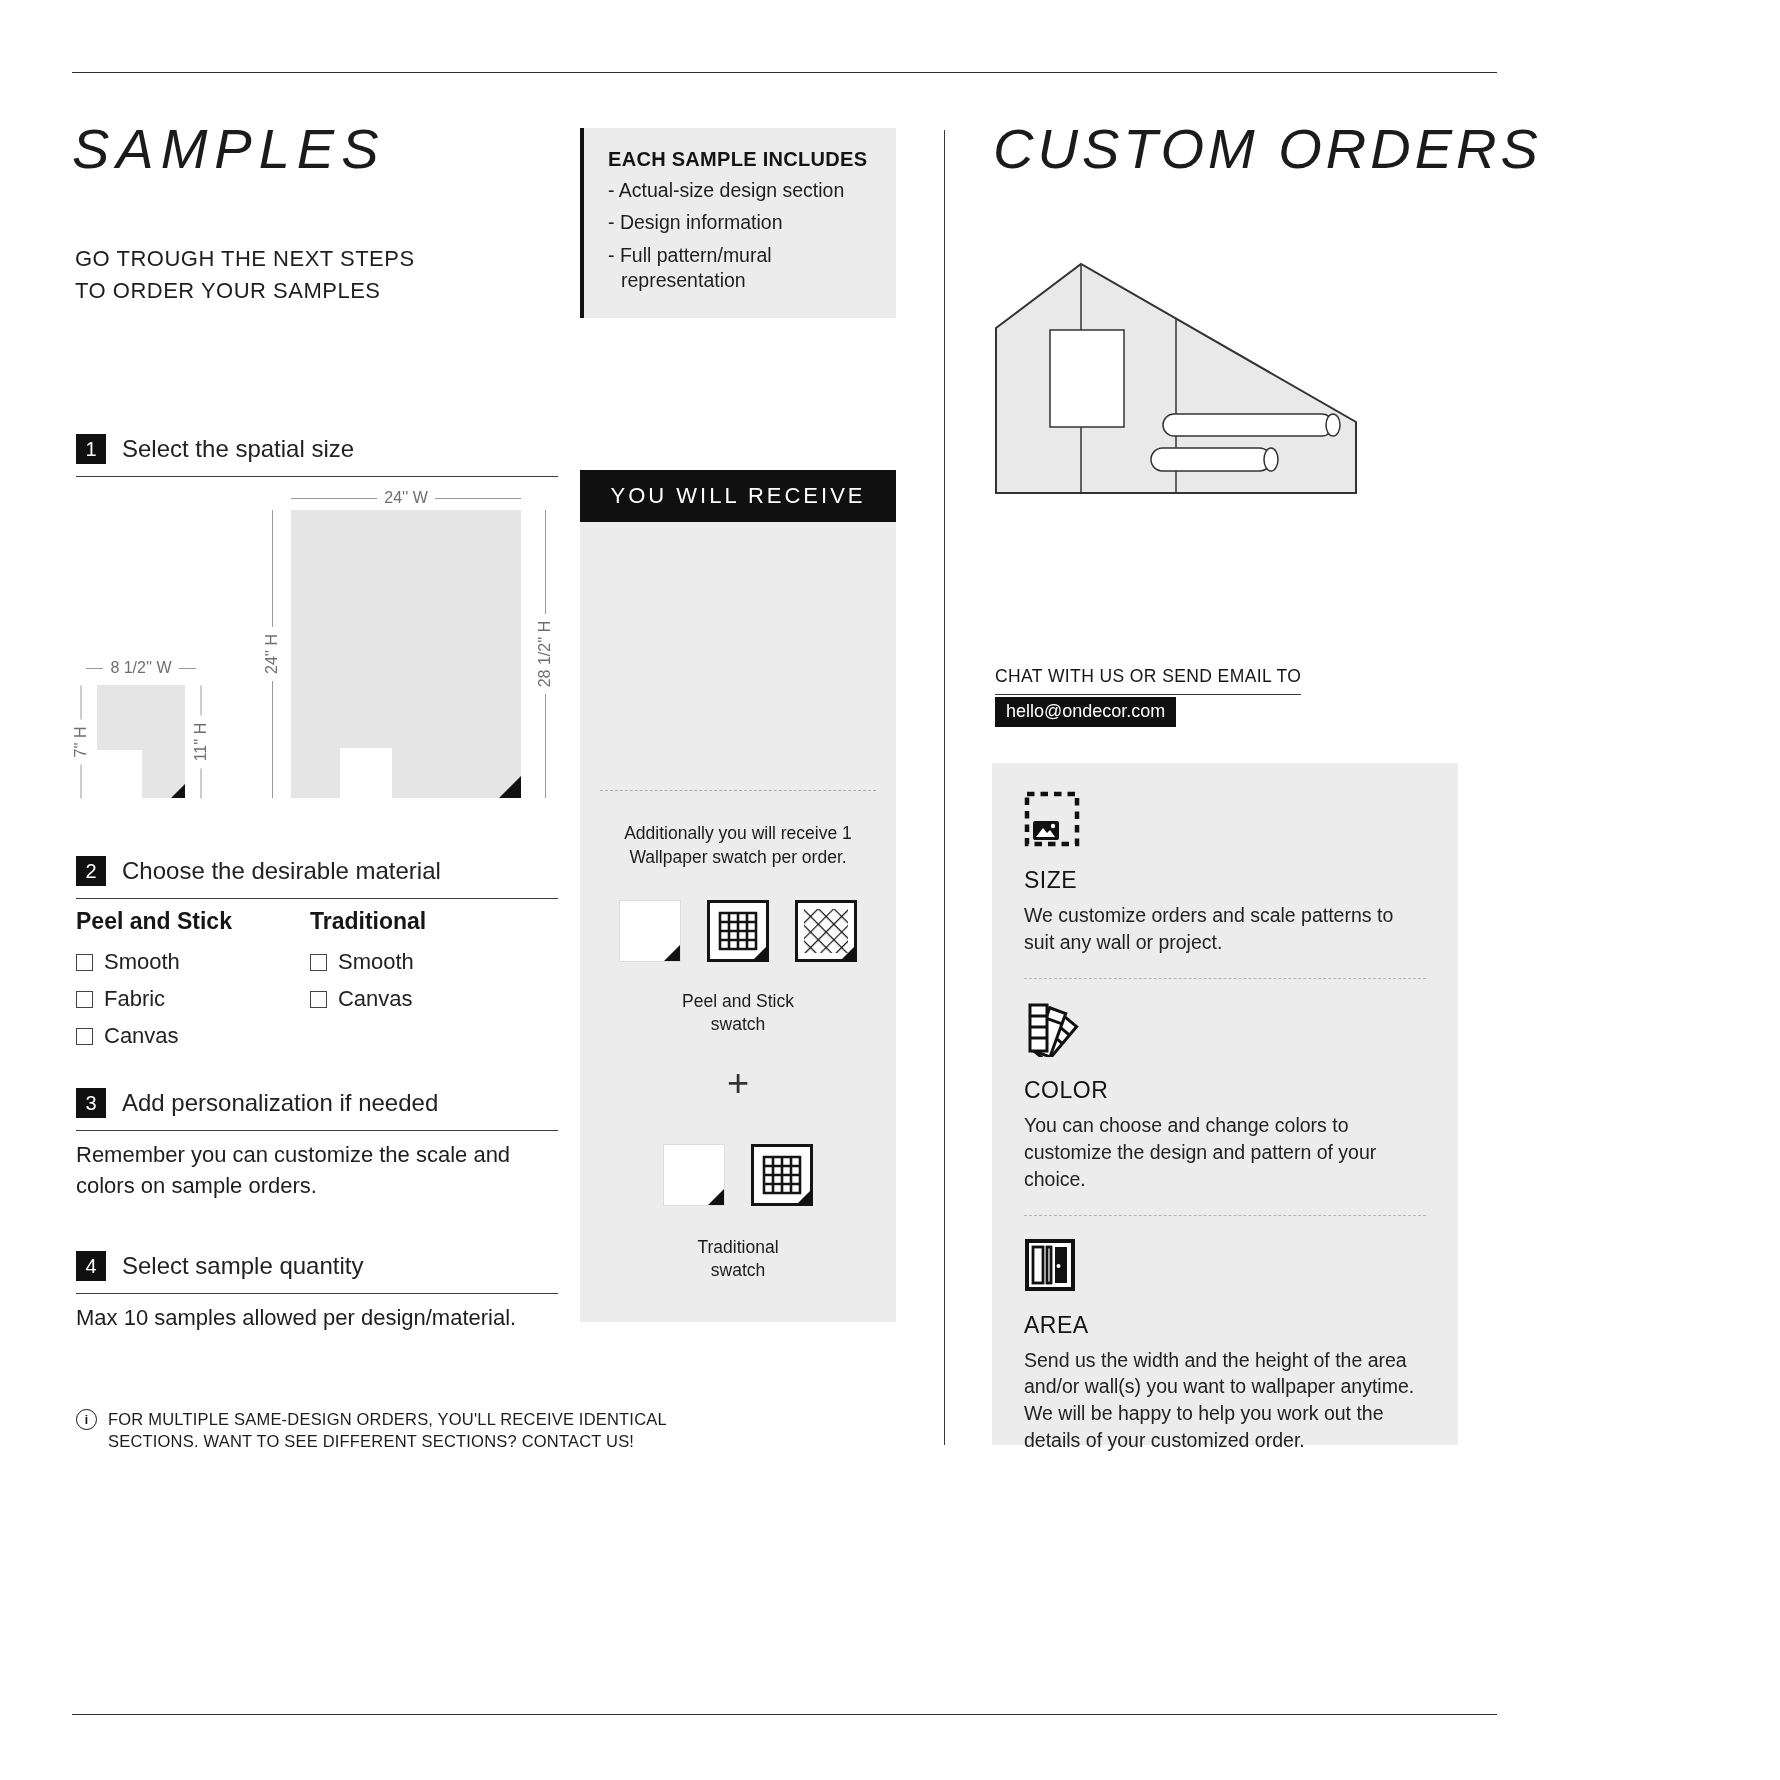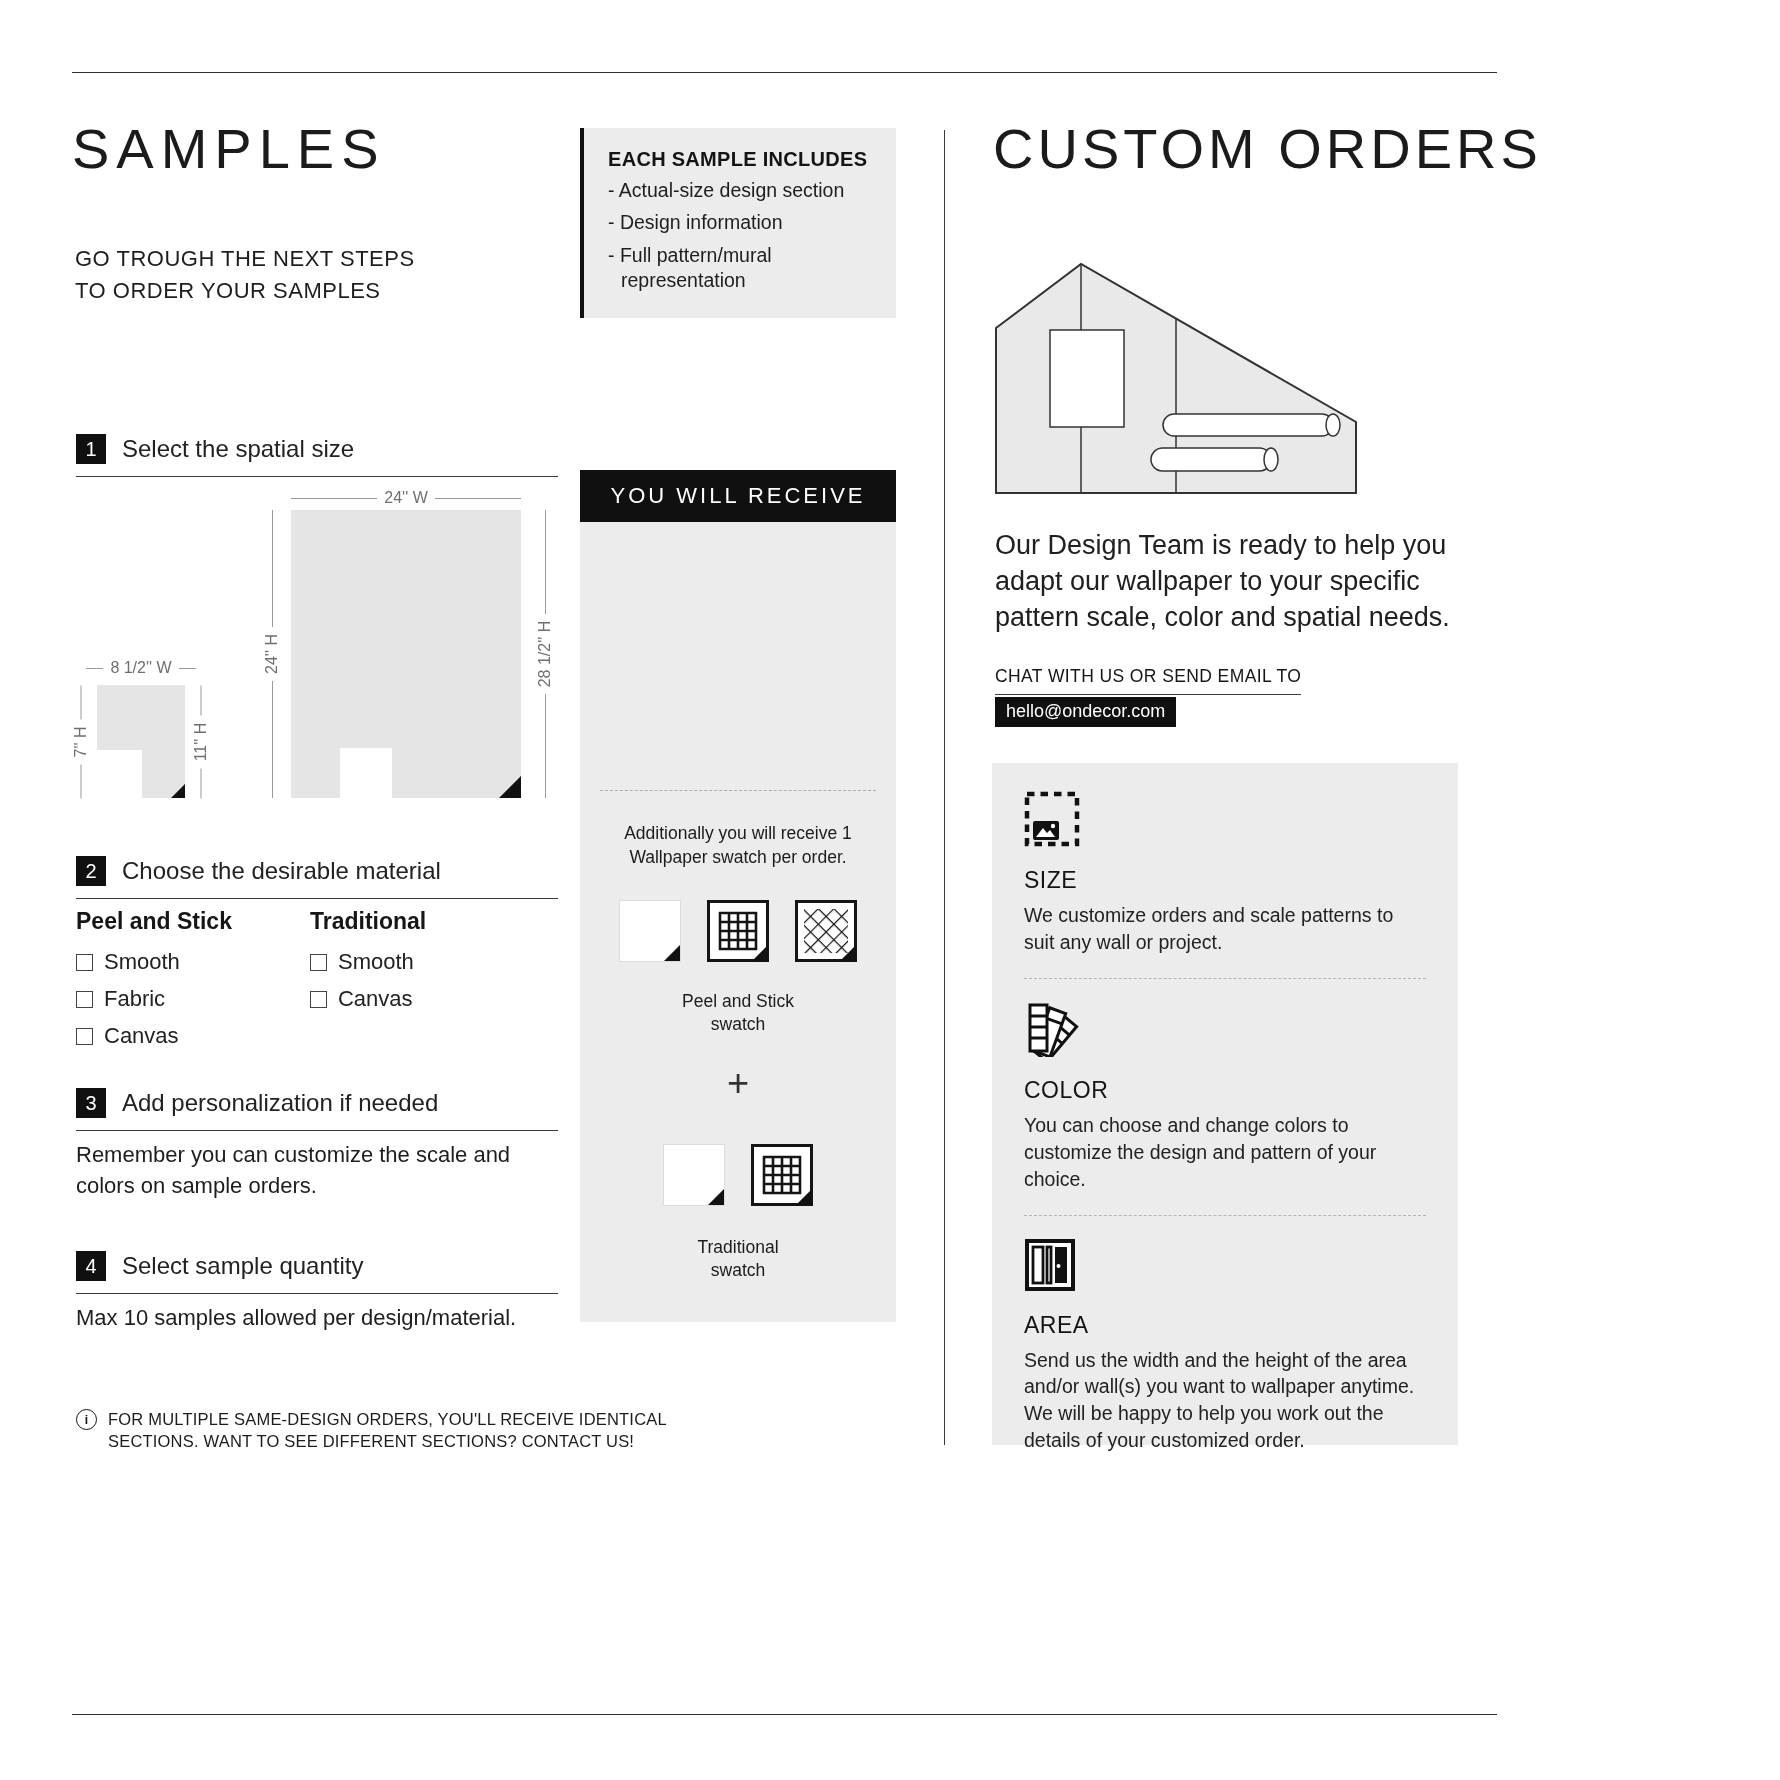--- a/index.html
+++ b/index.html
@@ -2,21 +2,21 @@
 <html><head>
 <meta charset="utf-8">
 <style>
   html,body{margin:0;padding:0;background:#fff;}
   body{font-family:"Liberation Sans",sans-serif;color:#1c1c1c;}
   .canvas{position:relative;width:1780px;height:1780px;background:#fff;overflow:hidden;}
   .rule{position:absolute;height:1px;background:#2e2e2e;}
   .ws{white-space:pre-line;}
 
   
-  .big-title{position:absolute;font-size:56px;font-weight:400;letter-spacing:7px;color:#1b1b1b;}
+  .big-title{position:absolute;font-size:56px;font-weight:400;letter-spacing:7px;color:#1b1b1b;font-style:italic;}
 
   
   .intro{position:absolute;left:75px;top:243px;width:480px;font-size:22px;line-height:1.45;letter-spacing:.5px;color:#1e1e1e;}
   .step-header{position:absolute;left:76px;width:482px;display:flex;align-items:center;gap:16px;border-bottom:1.5px solid #3c3c3c;padding-bottom:12px;}
   .step-num{width:30px;height:30px;background:#101010;color:#fff;display:flex;align-items:center;justify-content:center;font-size:20px;flex:none;}
   .step-label{font-size:24px;color:#222;}
   .note{position:absolute;left:76px;width:484px;font-size:22px;line-height:1.4;color:#1e1e1e;}
 
   .diagram{position:absolute;left:76px;top:488px;width:486px;height:330px;}
   .sample-rect{position:absolute;background:#e5e5e5;}
@@ -283,21 +283,20 @@
       <rect x="55" y="68" width="74" height="97" fill="#fff" stroke="#333" stroke-width="1.5"></rect>
       <g fill="#fff" stroke="#333" stroke-width="1.5">
         <rect x="168" y="152" width="170" height="22" rx="11"></rect>
         <ellipse cx="338" cy="163" rx="7" ry="11"></ellipse>
         <rect x="156" y="186" width="120" height="23" rx="11.5"></rect>
         <ellipse cx="276" cy="197.5" rx="7" ry="11.5"></ellipse>
       </g>
     </svg>
   </div>
 
-  <div class="custom-intro">Our Design Team is ready to help you adapt our wallpaper to your specific pattern scale, color and spatial needs.</div>
 
   <div class="contact-label">CHAT WITH US OR SEND EMAIL TO</div>
   <div class="email-badge">hello@ondecor.com</div>
 
   <div class="custom-panel">
 
     <div>
       <div>
         <svg width="56" height="56" viewBox="0 0 56 56">
           <rect x="3" y="3" width="50" height="50" fill="none" stroke="#111" stroke-width="4.5" stroke-dasharray="7.5 6"></rect>

